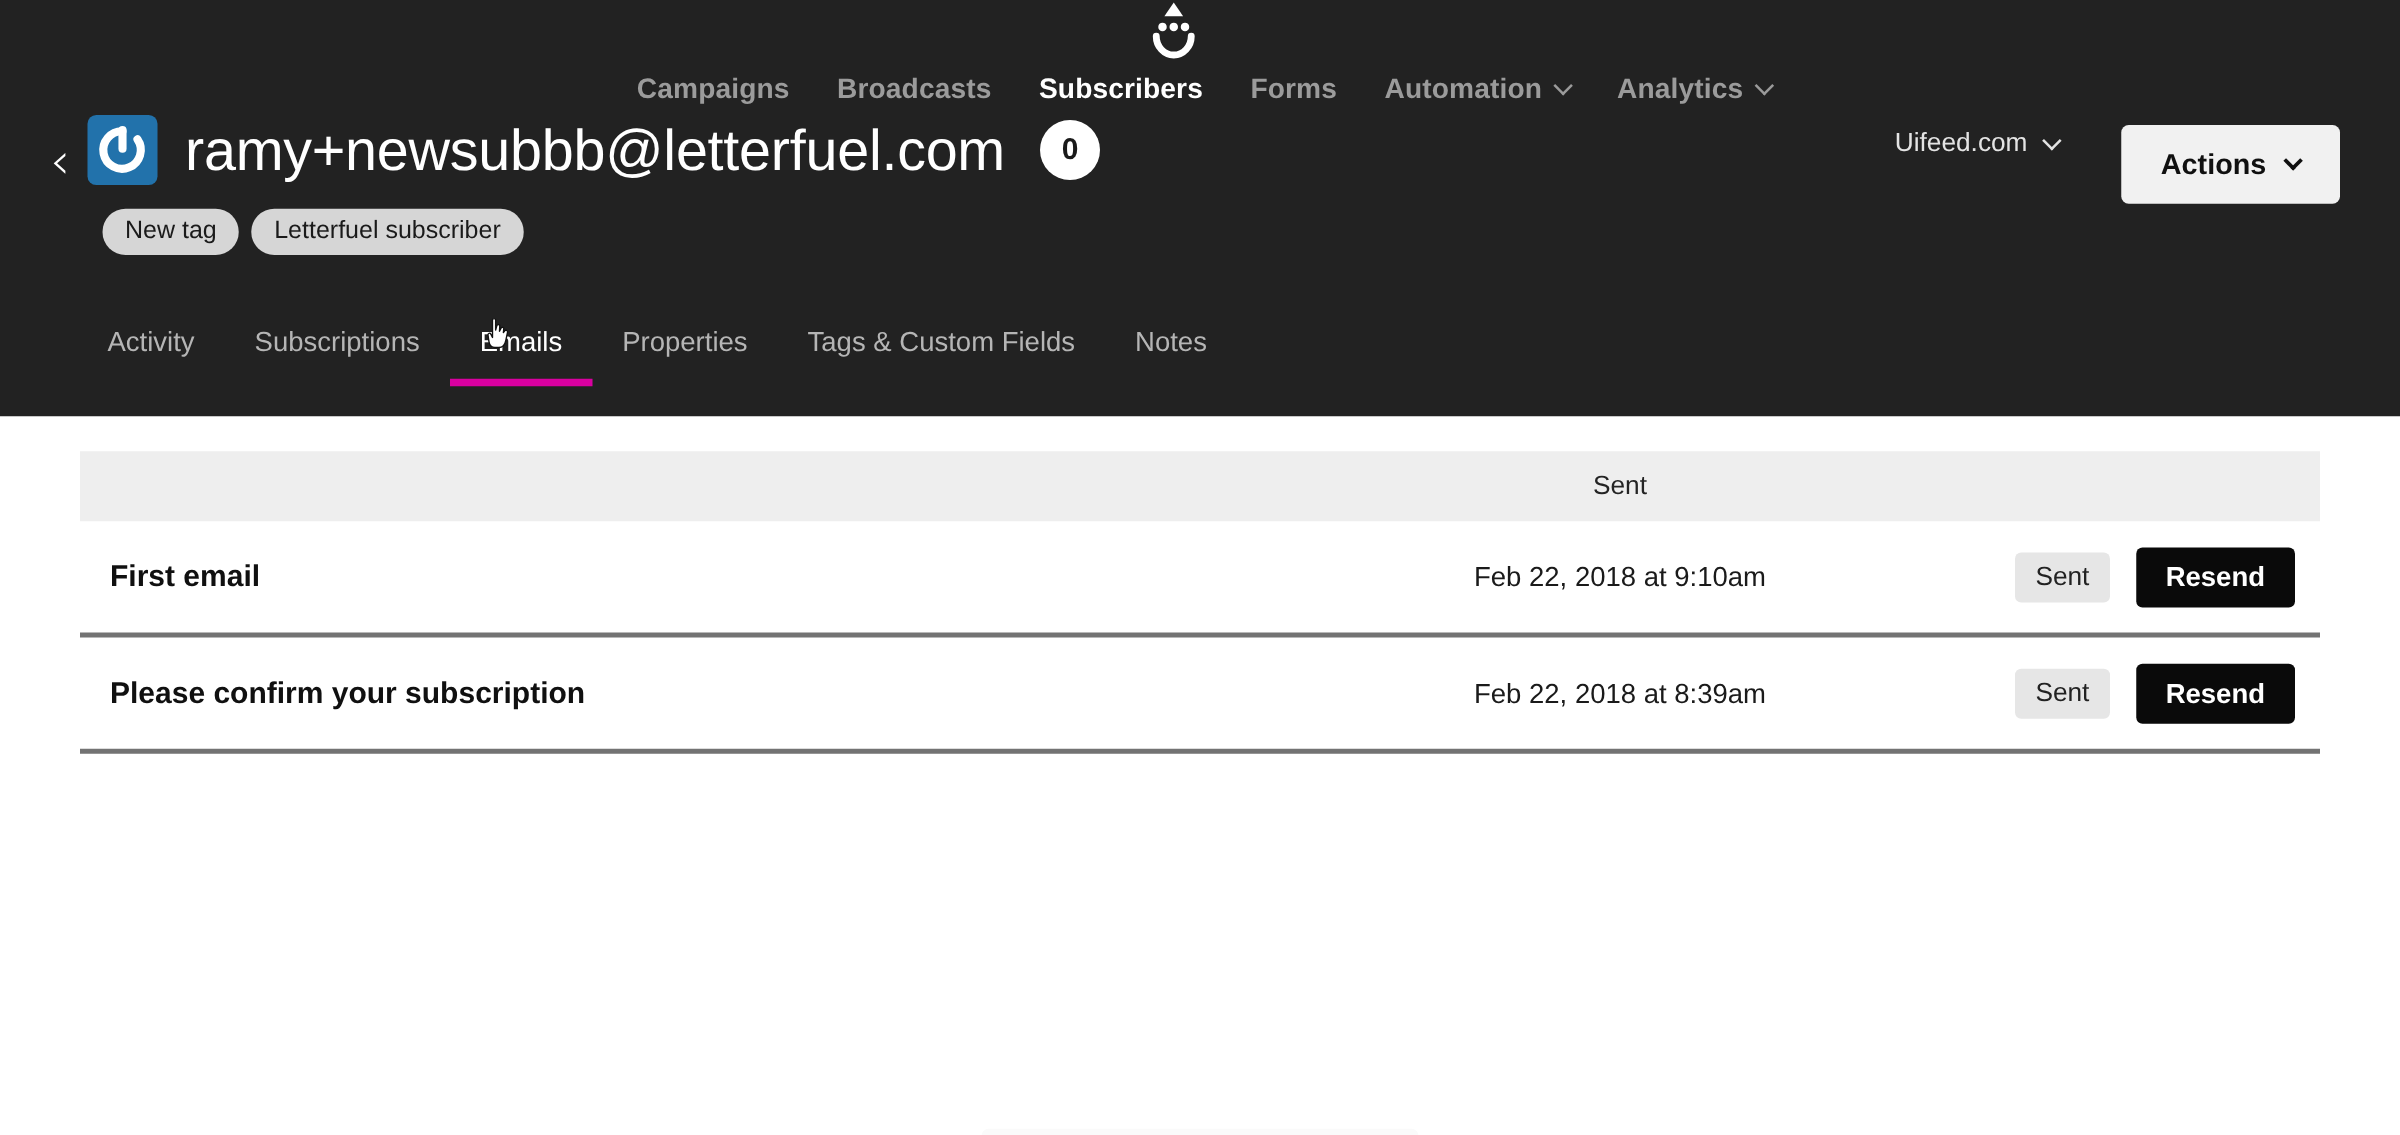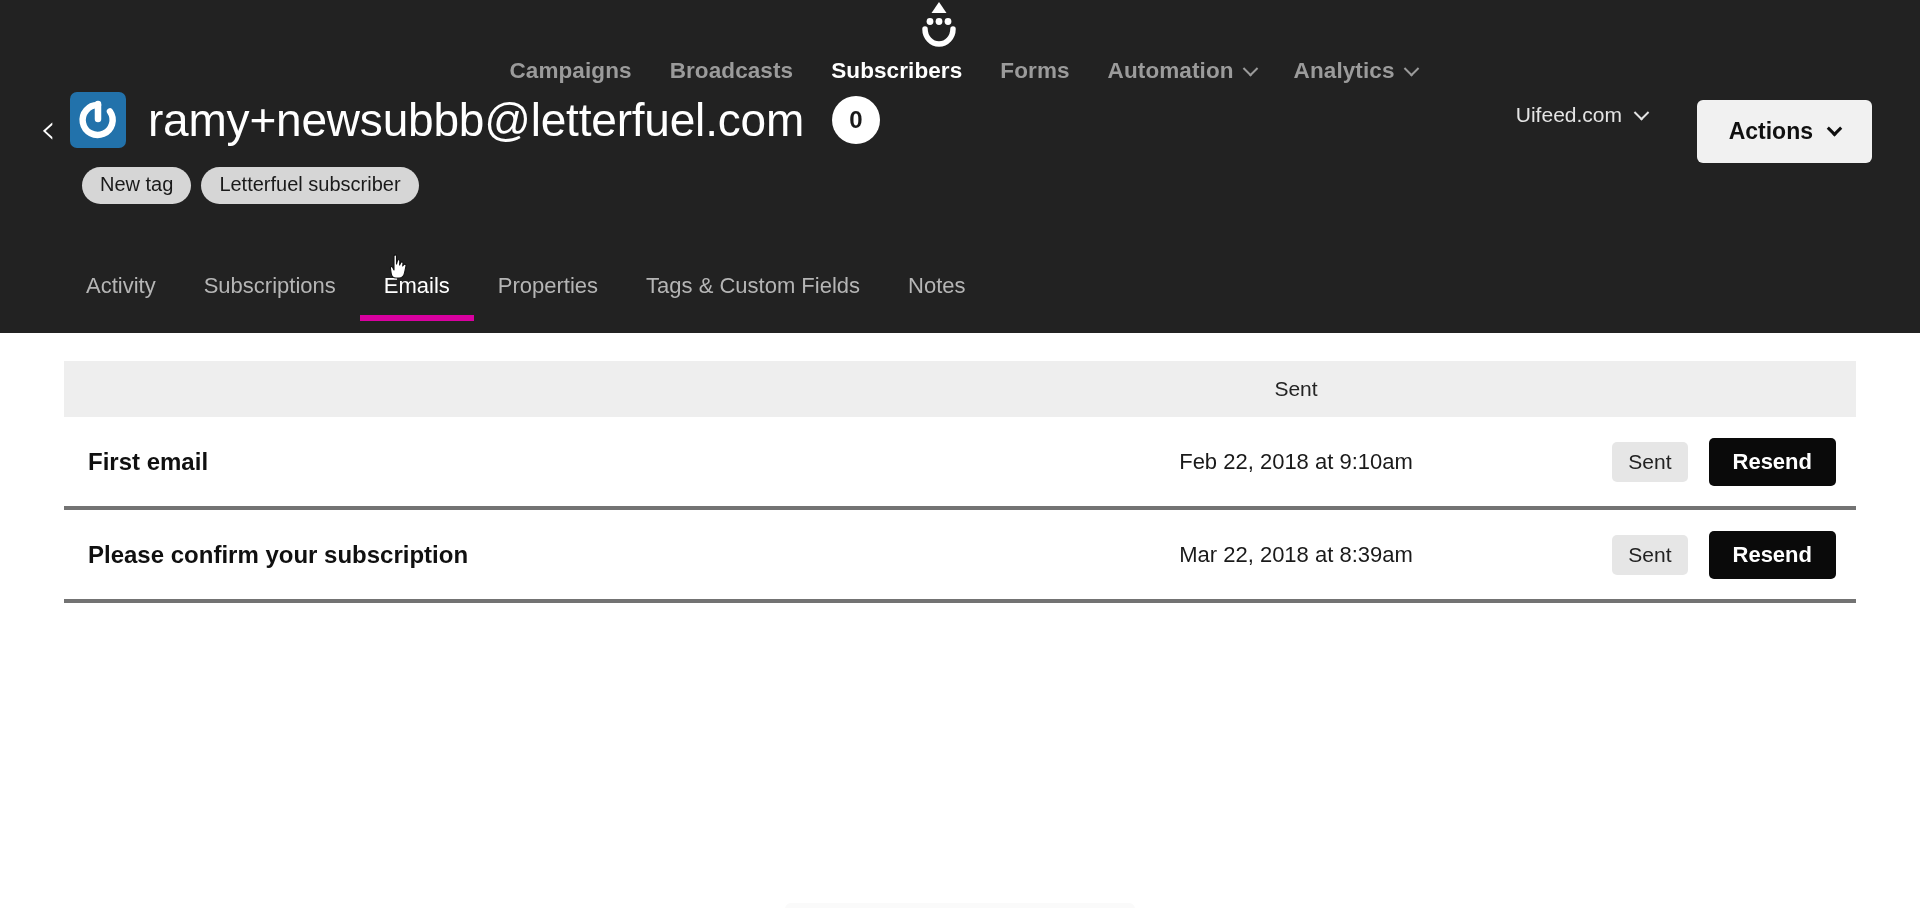--- a/index.html
+++ b/index.html
@@ -193,21 +193,21 @@
     width: 11px;
     height: 11px;
     border-right: 3px solid #101010;
     border-bottom: 3px solid #101010;
     transform: rotate(45deg) translate(-2px, -2px);
   }
 
   
   .tabs {
     position: absolute;
-    bottom: 0;
+    bottom: 12px;
     left: 0;
     width: 1920px;
     height: 64px;
     padding-left: 62px;
     display: flex;
     align-items: flex-start;
   }
   .tab {
     position: relative;
     color: #b5b5b5;
@@ -446,21 +446,21 @@
       <div class="td-name">First email</div>
       <div class="td-sent">Feb 22, 2018 at 9:10am</div>
       <div class="td-actions">
         <span class="status-pill">Sent</span>
         <button class="resend-btn">Resend</button>
       </div>
     </div>
 
     <div class="trow">
       <div class="td-name">Please confirm your subscription</div>
-      <div class="td-sent">Mar 22, 2018 at 8:39am</div>
+      <div class="td-sent">Feb 22, 2018 at 8:39am</div>
       <div class="td-actions">
         <span class="status-pill">Sent</span>
         <button class="resend-btn">Resend</button>
       </div>
     </div>
 
   </div>
 </div>
 
 <div class="widget-hint"></div>

